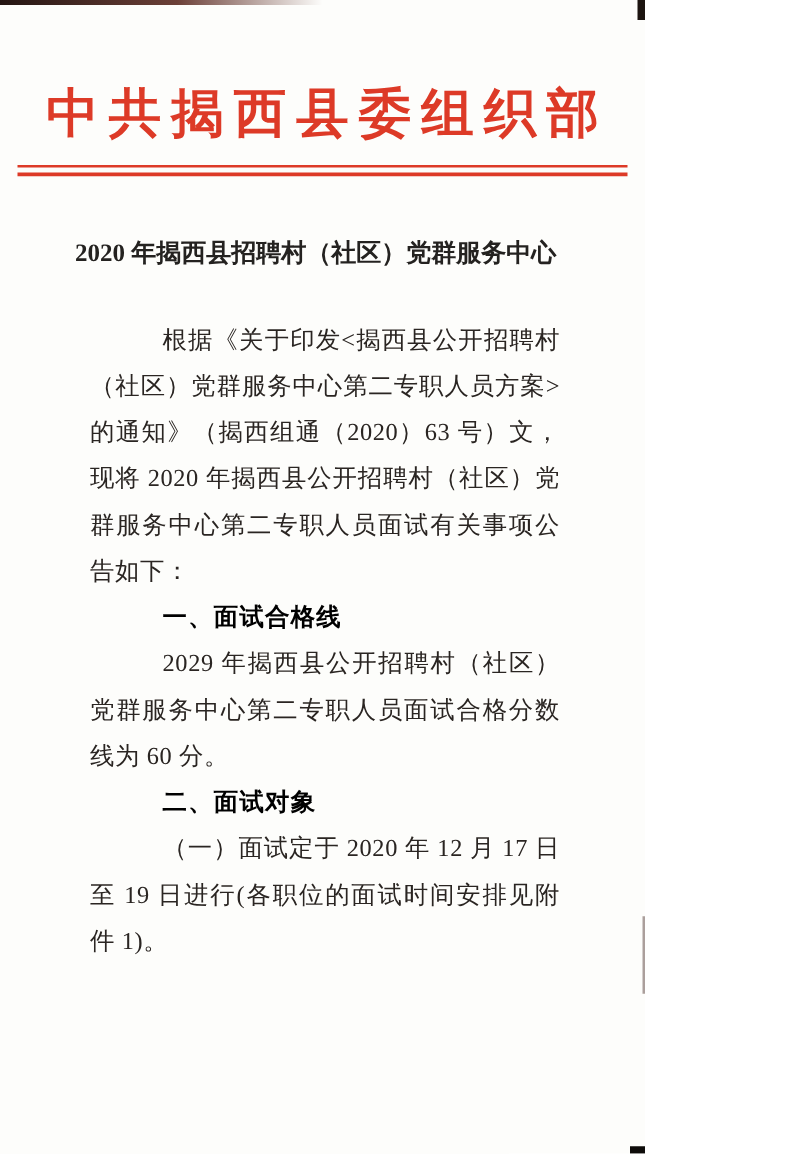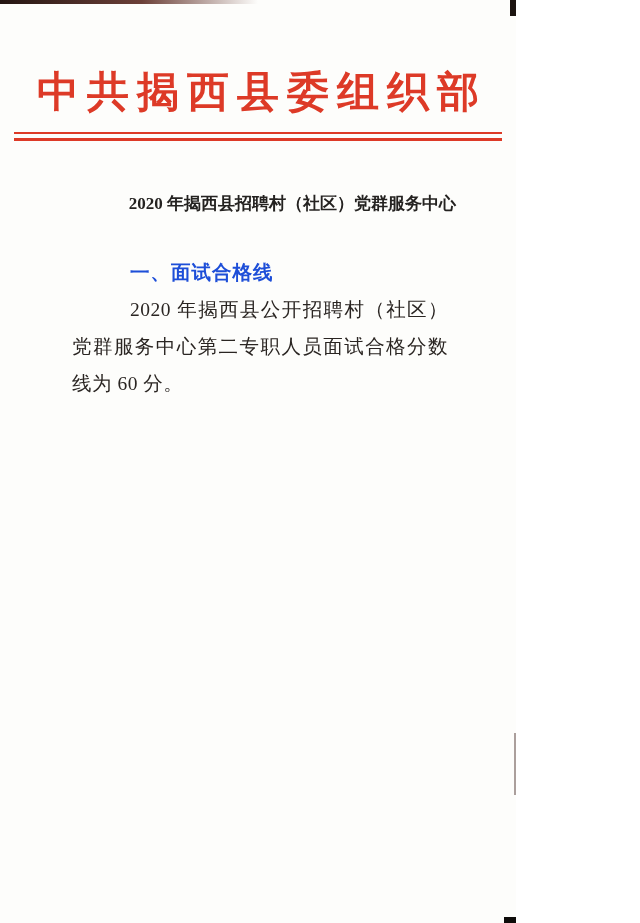--- a/index.html
+++ b/index.html
@@ -48,22 +48,22 @@
   .letterhead-rule {
     margin: 14px auto 0 auto;
     width: 488px;
     height: 4px;
     border-top: 2px solid var(--accent, #dd3a27);
     border-bottom: 3px solid var(--accent, #c52f1e);
   }
   
   .notice-title {
     margin: 42px 60px 0 60px;
-    text-align: right;
-    font-size: 17px;
+    text-align: left;
+    font-size: 20px;
     font-weight: bold;
     line-height: 41px;
     color: #242220;
   }
   
   .doc-body {
     margin: 30px 68px 0 72px;
     font-size: 19.5px;
     line-height: 37px;
     text-align: justify;
@@ -72,22 +72,21 @@
   }
   .doc-body p {
     margin: 0;
     padding: 0;
     text-indent: 58px;
   }
   .doc-body p.heading {
     font-family: "Liberation Sans", "DejaVu Sans", sans-serif;
     font-weight: bold;
     letter-spacing: 1px;
-    color: #1d4ed8;
-    margin-top: 20px;
+    color: #000000;
   }
 </style>
 </head>
 <body>
 
 <div class="page">
 
   <div class="artifact artifact-top-left"></div>
   <div class="artifact artifact-top-right"></div>
   <div class="artifact artifact-right-line"></div>
@@ -96,17 +95,20 @@
   <div>
     <div class="letterhead-org">中共揭西县委组织部</div>
     <div class="letterhead-rule"></div>
   </div>
 
   <div class="notice-title">
     <div>2020 年揭西县招聘村（社区）党群服务中心</div>
   </div>
 
   <div class="doc-body">
+    <p>根据《关于印发&lt;揭西县公开招聘村（社区）党群服务中心第二专职人员方案&gt;的通知》（揭西组通（2020）63 号）文，现将 2020 年揭西县公开招聘村（社区）党群服务中心第二专职人员面试有关事项公告如下：</p>
     <p class="heading">一、面试合格线</p>
-    <p>2020 年揭西县公开招聘村（社区）党群服务中心第二专职人员面试合格分数线为 60 分。</p>
+    <p>2029 年揭西县公开招聘村（社区）党群服务中心第二专职人员面试合格分数线为 60 分。</p>
+    <p class="heading">二、面试对象</p>
+    <p>（一）面试定于 2020 年 12 月 17 日至 19 日进行(各职位的面试时间安排见附件 1)。</p>
   </div>
 
 </div>
 
 </body></html>

